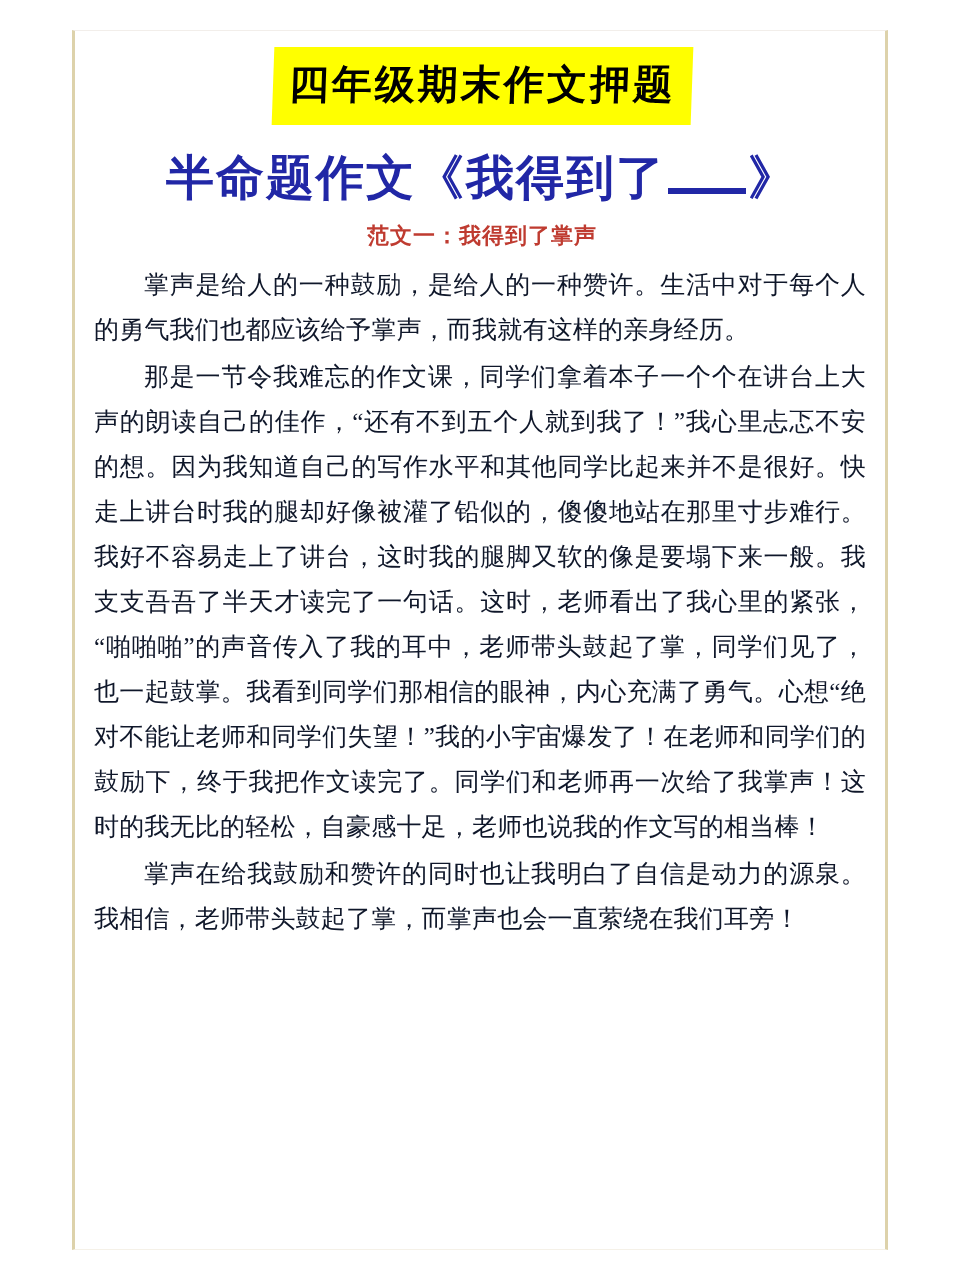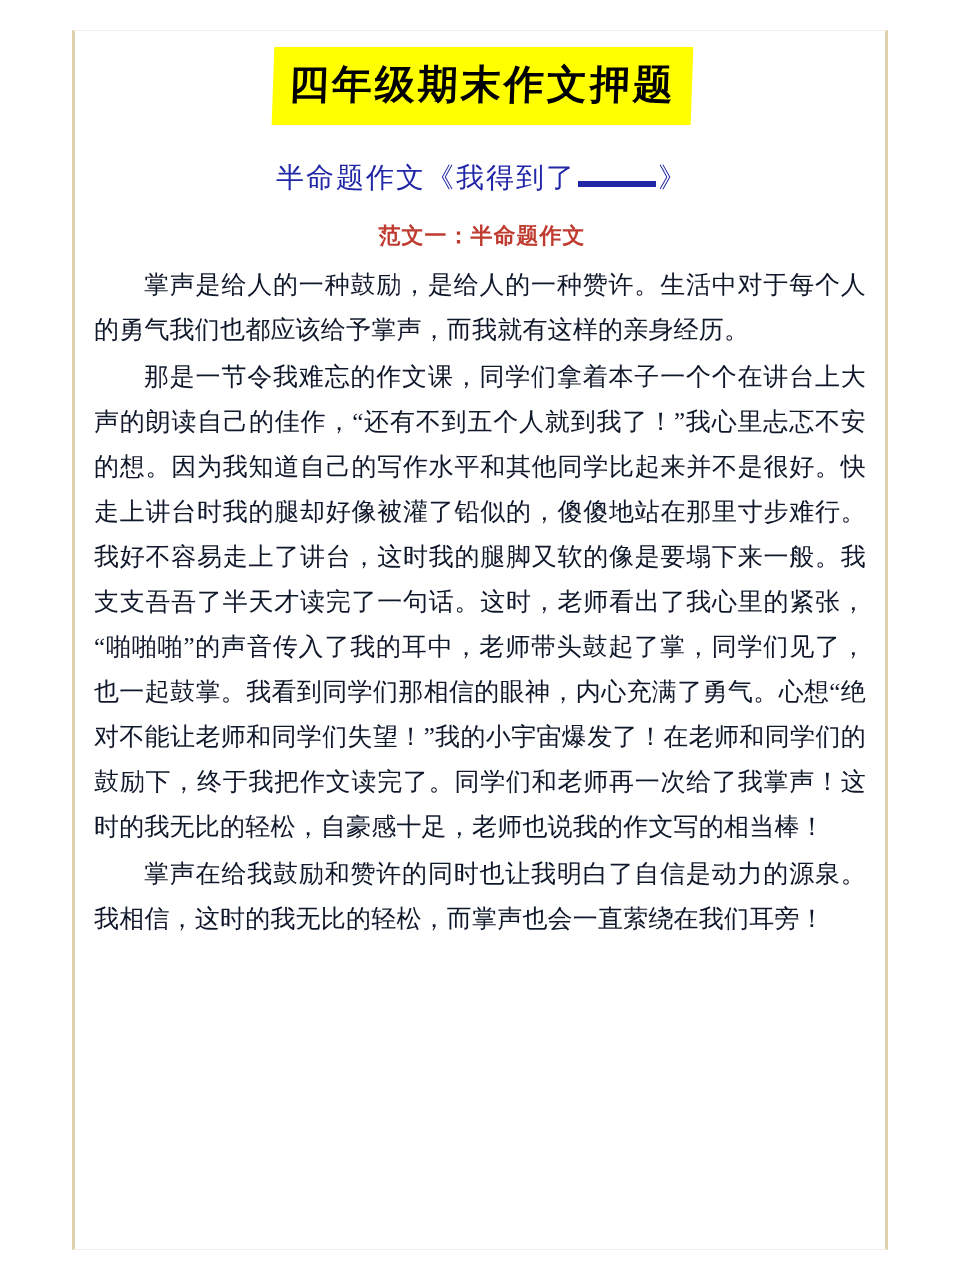--- a/index.html
+++ b/index.html
@@ -69,22 +69,22 @@
   .subtitle-row {
     text-align: center;
     height: 72px;
     display: flex;
     align-items: center;
     justify-content: center;
   }
   .subtitle {
     color: #2127a6;
     font-family: "DejaVu Serif", "Liberation Serif", serif;
-    font-weight: normal;
-    font-size: 28px;
+    font-weight: bold;
+    font-size: 48px;
     letter-spacing: 2px;
     white-space: nowrap;
     display: inline-flex;
     align-items: baseline;
   }
   .blank-line {
     display: inline-block;
     width: 78px;
     height: 0;
     border-bottom: 6px solid #2127a6;
@@ -140,22 +140,22 @@
 
   <div class="subtitle-row">
     <span class="subtitle">
       <span>半命题作文《我得到了</span>
       <span class="blank-line"></span>
       <span>》</span>
     </span>
   </div>
 
   <div class="section-heading-row">
-    <span class="section-heading">范文一：半命题作文</span>
+    <span class="section-heading">范文一：我得到了掌声</span>
   </div>
 
   <div id="body-text">
     <p class="para">掌声是给人的一种鼓励，是给人的一种赞许。生活中对于每个人的勇气我们也都应该给予掌声，而我就有这样的亲身经历。</p>
     <p class="para">那是一节令我难忘的作文课，同学们拿着本子一个个在讲台上大声的朗读自己的佳作，“还有不到五个人就到我了！”我心里忐忑不安的想。因为我知道自己的写作水平和其他同学比起来并不是很好。快走上讲台时我的腿却好像被灌了铅似的，傻傻地站在那里寸步难行。我好不容易走上了讲台，这时我的腿脚又软的像是要塌下来一般。我支支吾吾了半天才读完了一句话。这时，老师看出了我心里的紧张，“啪啪啪”的声音传入了我的耳中，老师带头鼓起了掌，同学们见了，也一起鼓掌。我看到同学们那相信的眼神，内心充满了勇气。心想“绝对不能让老师和同学们失望！”我的小宇宙爆发了！在老师和同学们的鼓励下，终于我把作文读完了。同学们和老师再一次给了我掌声！这时的我无比的轻松，自豪感十足，老师也说我的作文写的相当棒！</p>
-    <p class="para">掌声在给我鼓励和赞许的同时也让我明白了自信是动力的源泉。我相信，这时的我无比的轻松，而掌声也会一直萦绕在我们耳旁！</p>
+    <p class="para">掌声在给我鼓励和赞许的同时也让我明白了自信是动力的源泉。我相信，老师带头鼓起了掌，而掌声也会一直萦绕在我们耳旁！</p>
   </div>
 
 </div>
 
 </body></html>

